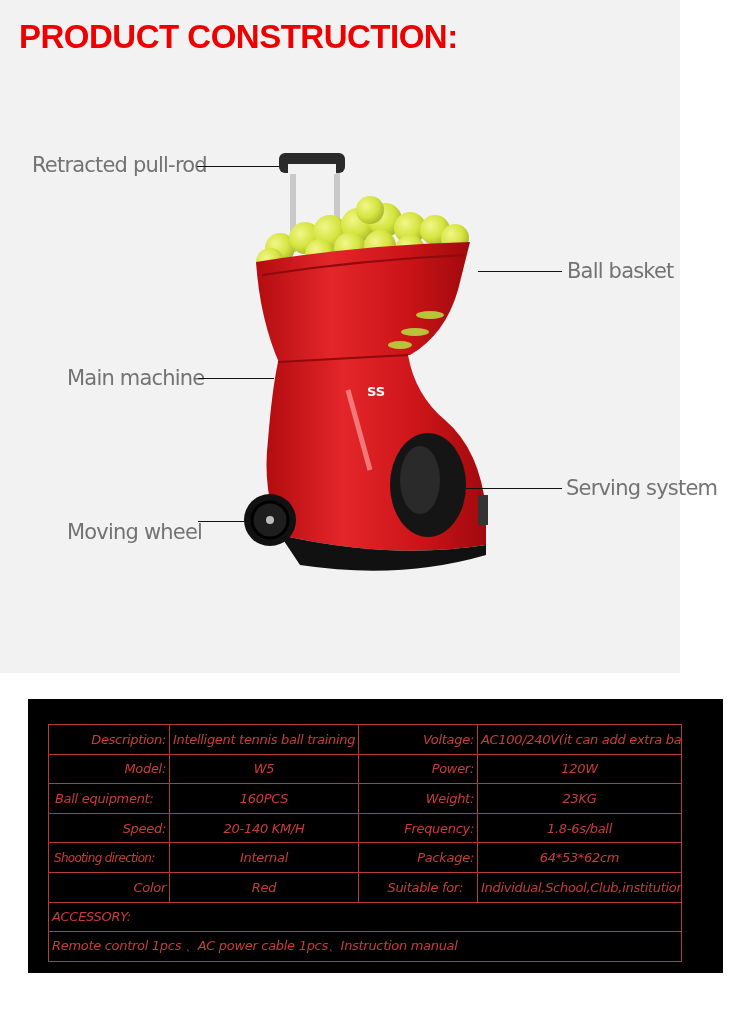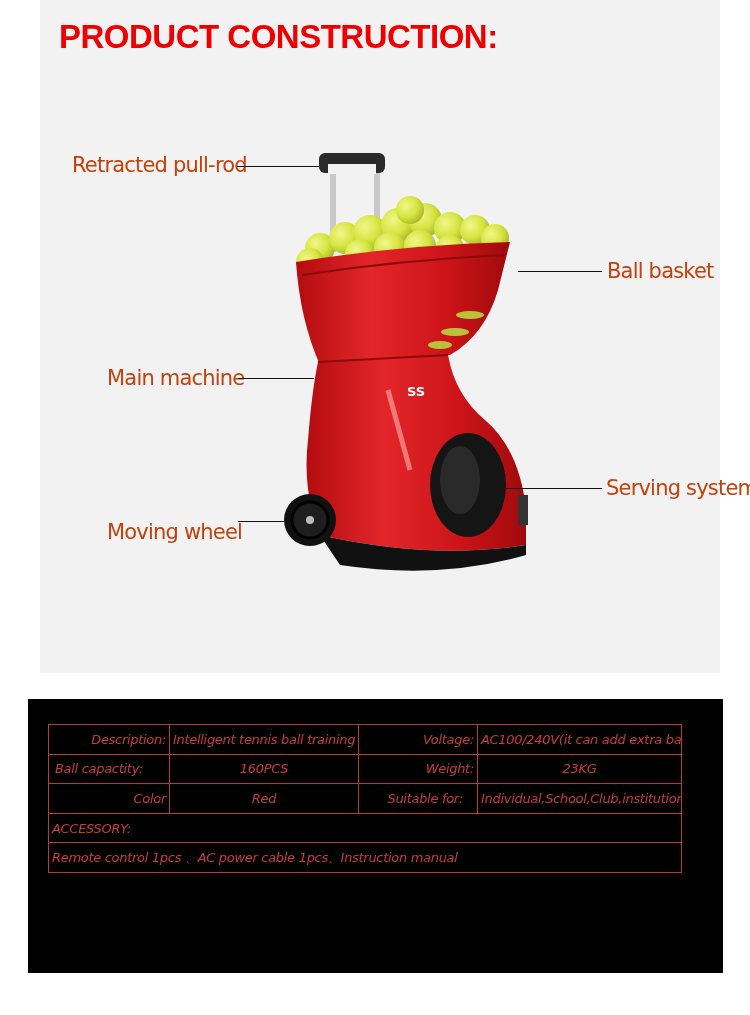--- a/index.html
+++ b/index.html
@@ -1,22 +1,22 @@
 <!DOCTYPE html>
 <html><head>
 <meta charset="utf-8">
 <style>
   * { margin: 0; padding: 0; box-sizing: border-box; }
   html, body { width: 750px; height: 1015px; background: #ffffff; overflow: hidden; }
   body { position: relative; font-family: "Liberation Sans", "DejaVu Sans", sans-serif; }
 
-  .hero { position: absolute; left: 0; top: 0; width: 680px; height: 673px; background: #f2f2f2; margin-left: 40px; }
+  .hero { position: absolute; left: 0; top: 0; width: 680px; height: 673px; background: #f2f2f2; }
   .title { position: absolute; left: 19px; top: 18px; font-size: 33px; font-weight: bold; color: #ee0000; letter-spacing: -0.5px; white-space: nowrap; }
 
-  .callout { position: absolute; font-family: "DejaVu Sans", sans-serif; font-size: 21px; color: #c2410c; letter-spacing: -0.8px; white-space: nowrap; }
+  .callout { position: absolute; font-family: "DejaVu Sans", sans-serif; font-size: 21px; color: #737373; letter-spacing: -0.8px; white-space: nowrap; }
   .leader { position: absolute; height: 1px; background: #111; }
 
   .machine { position: absolute; left: 240px; top: 150px; width: 260px; height: 440px; }
 
   .spec-panel { position: absolute; left: 28px; top: 699px; width: 695px; height: 274px; background: #000; }
   table.spec { position: absolute; left: 48px; top: 724px; width: 633px; border-collapse: collapse; table-layout: fixed; font-style: italic; }
   table.spec td { border: 1px solid #b83a3a; color: #c83c3c; font-family: "DejaVu Sans", sans-serif; font-size: 13px; height: 29.6px; padding: 0 3px; white-space: nowrap; overflow: hidden; letter-spacing: -0.3px; }
   td.lbl { text-align: right; padding-right: 14px; }
   td.val { text-align: center; }
   td.small { font-size: 10.5px; letter-spacing: -0.6px; font-family: "Liberation Serif", serif; }
@@ -119,24 +119,42 @@
       <col style="width:204px">
     </colgroup>
   <tbody>
       <tr>
     <td class="lbl">Description:</td>
     <td class="val small">Intelligent tennis ball training equipment</td>
     <td class="lbl">Voltage:</td>
     <td class="val volt">AC100/240V(it can add extra batteries)</td>
   </tr>
   <tr>
-    <td class="lbl" style="text-align:left;padding-left:6px;padding-right:3px;">Ball capactity:</td>
+    <td class="lbl">Model:</td>
+    <td class="val">W5</td>
+    <td class="lbl">Power:</td>
+    <td class="val">120W</td>
+  </tr>
+  <tr>
+    <td class="lbl" style="text-align:left;padding-left:6px;padding-right:3px;">Ball equipment:</td>
     <td class="val">160PCS</td>
     <td class="lbl">Weight:</td>
     <td class="val">23KG</td>
+  </tr>
+  <tr>
+    <td class="lbl">Speed:</td>
+    <td class="val">20-140 KM/H</td>
+    <td class="lbl">Frequency:</td>
+    <td class="val">1.8-6s/ball</td>
+  </tr>
+  <tr>
+    <td class="lbl" style="text-align:left;padding-left:5px;padding-right:0;font-size:12px;letter-spacing:-0.7px;">Shooting direction:</td>
+    <td class="val">Internal</td>
+    <td class="lbl">Package:</td>
+    <td class="val">64*53*62cm</td>
   </tr>
   <tr>
     <td class="lbl" style="">Color</td>
     <td class="val">Red</td>
     <td class="lbl" style="padding-right:14px;">Suitable for:</td>
     <td class="val suit">Individual,School,Club,institution</td>
   </tr>
   <tr>
     <td colspan="4" class="acc-h">ACCESSORY:</td>
   </tr>

